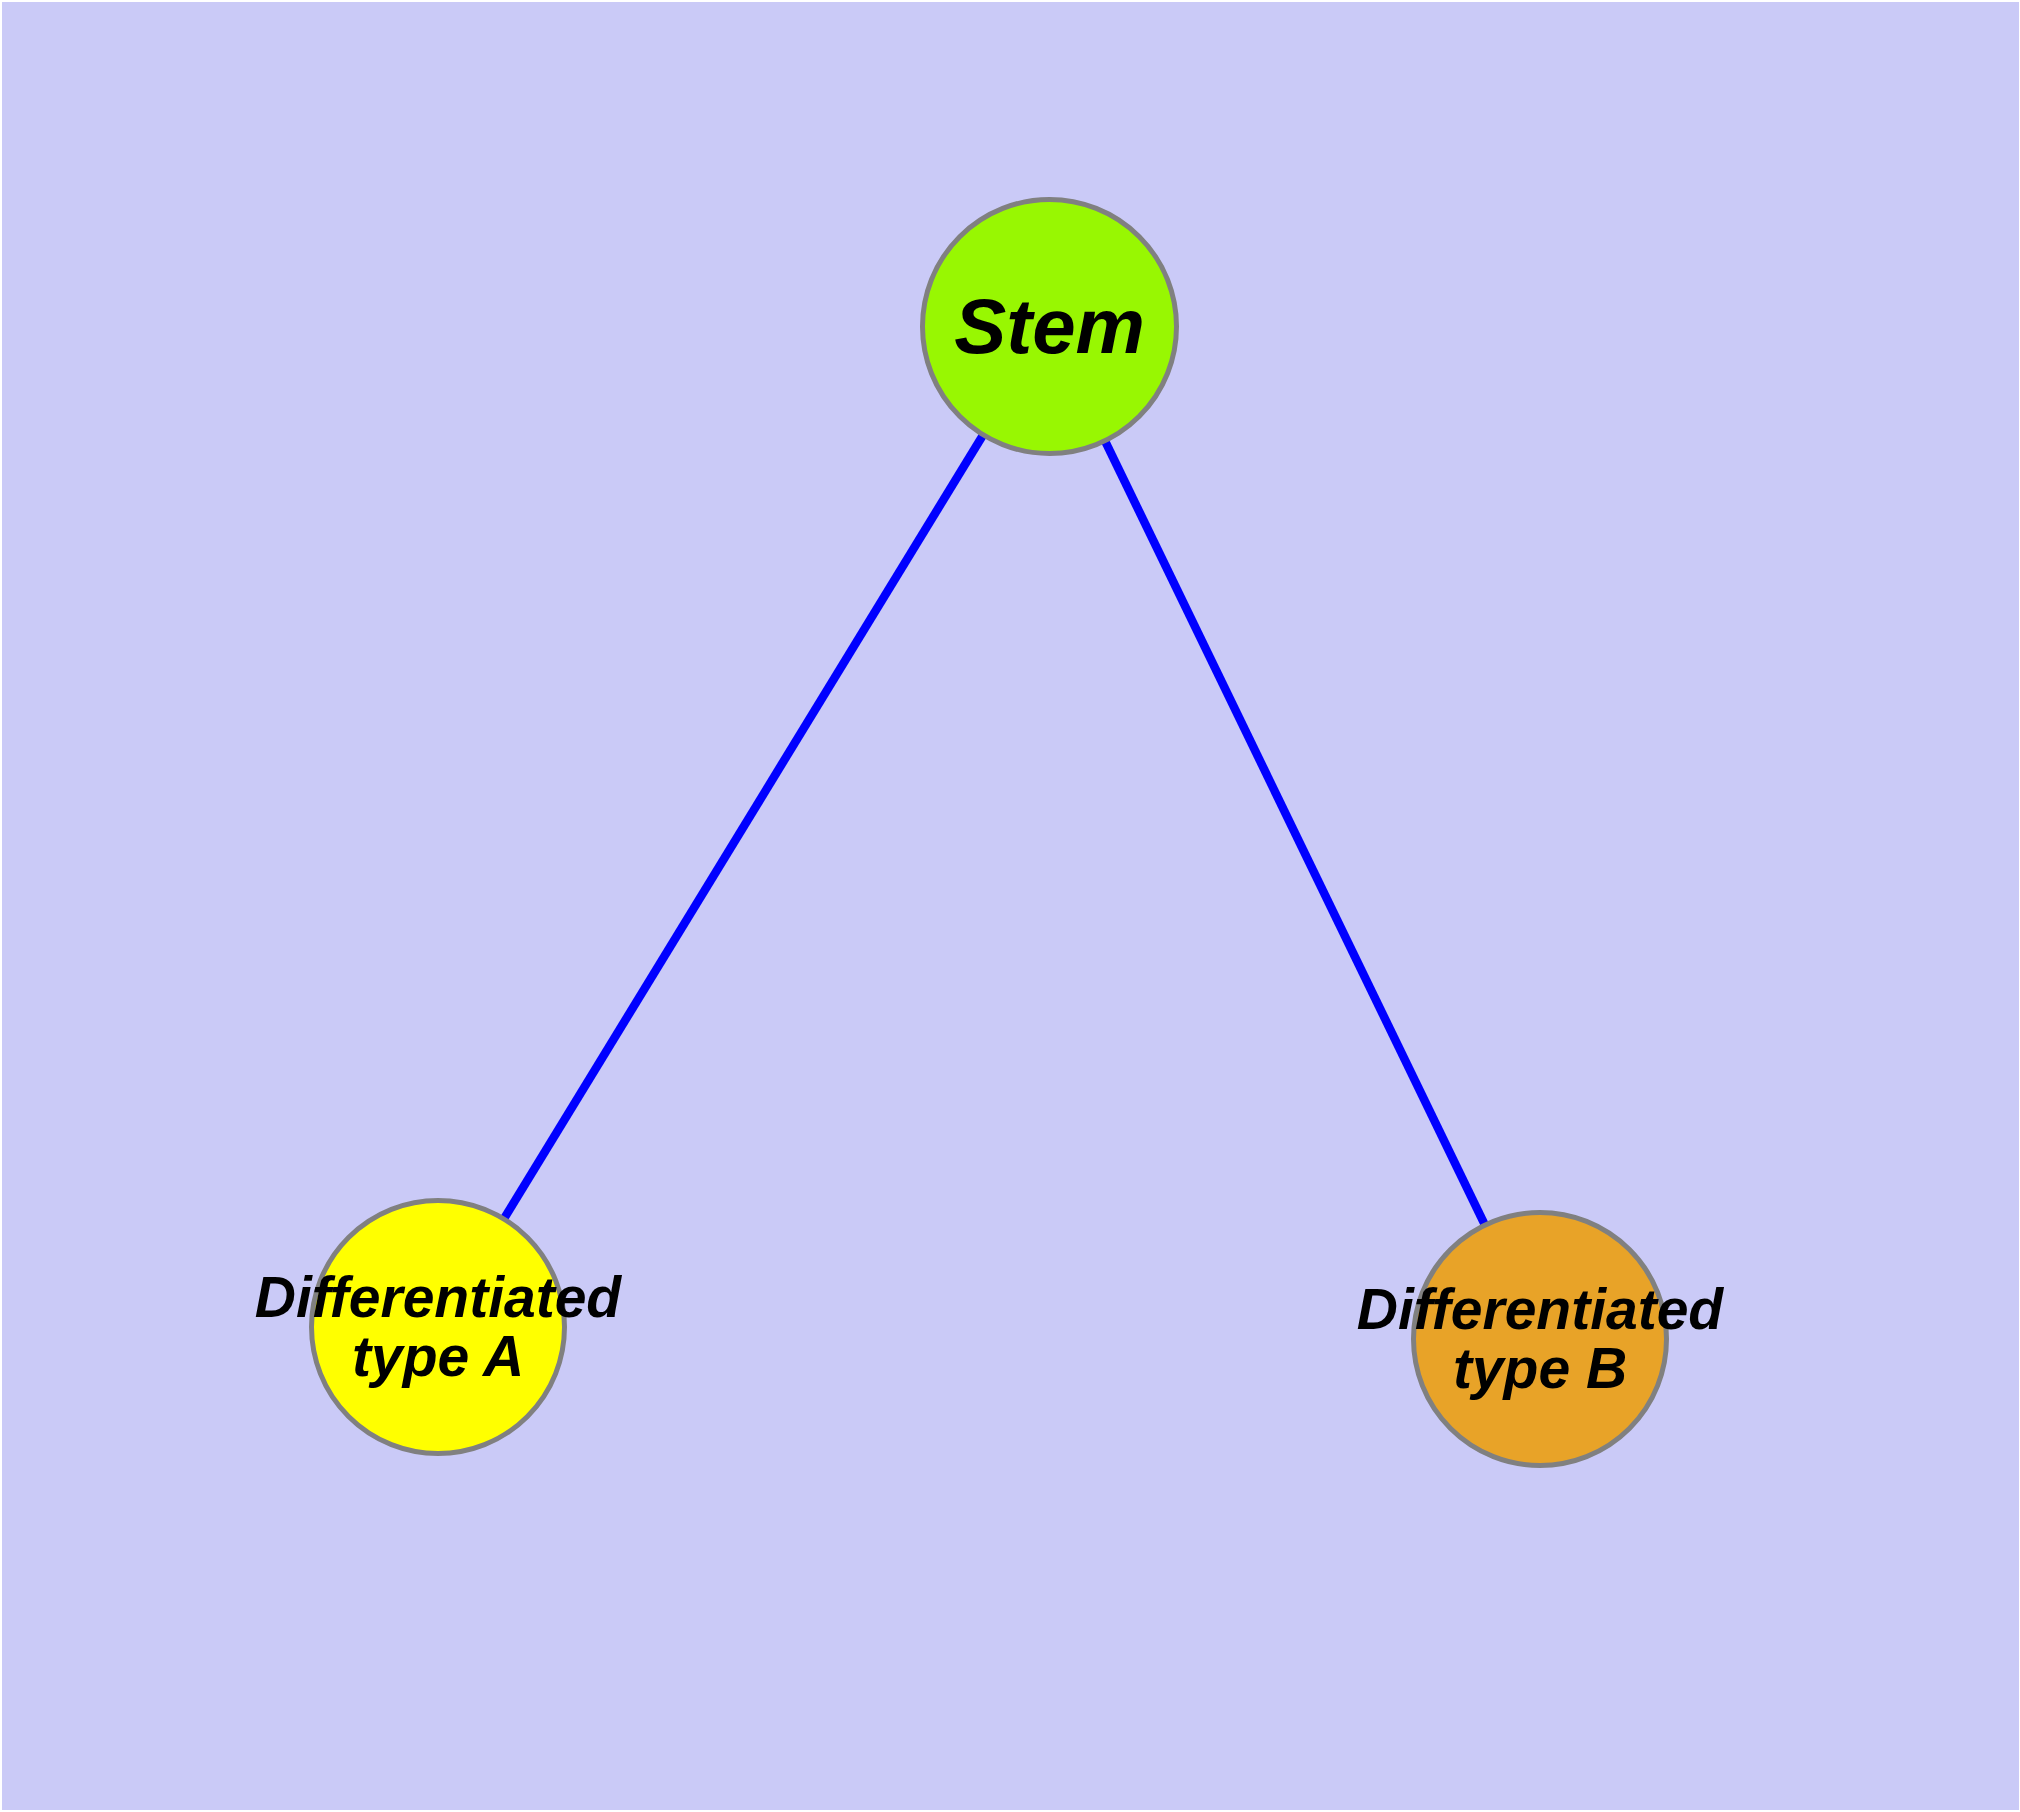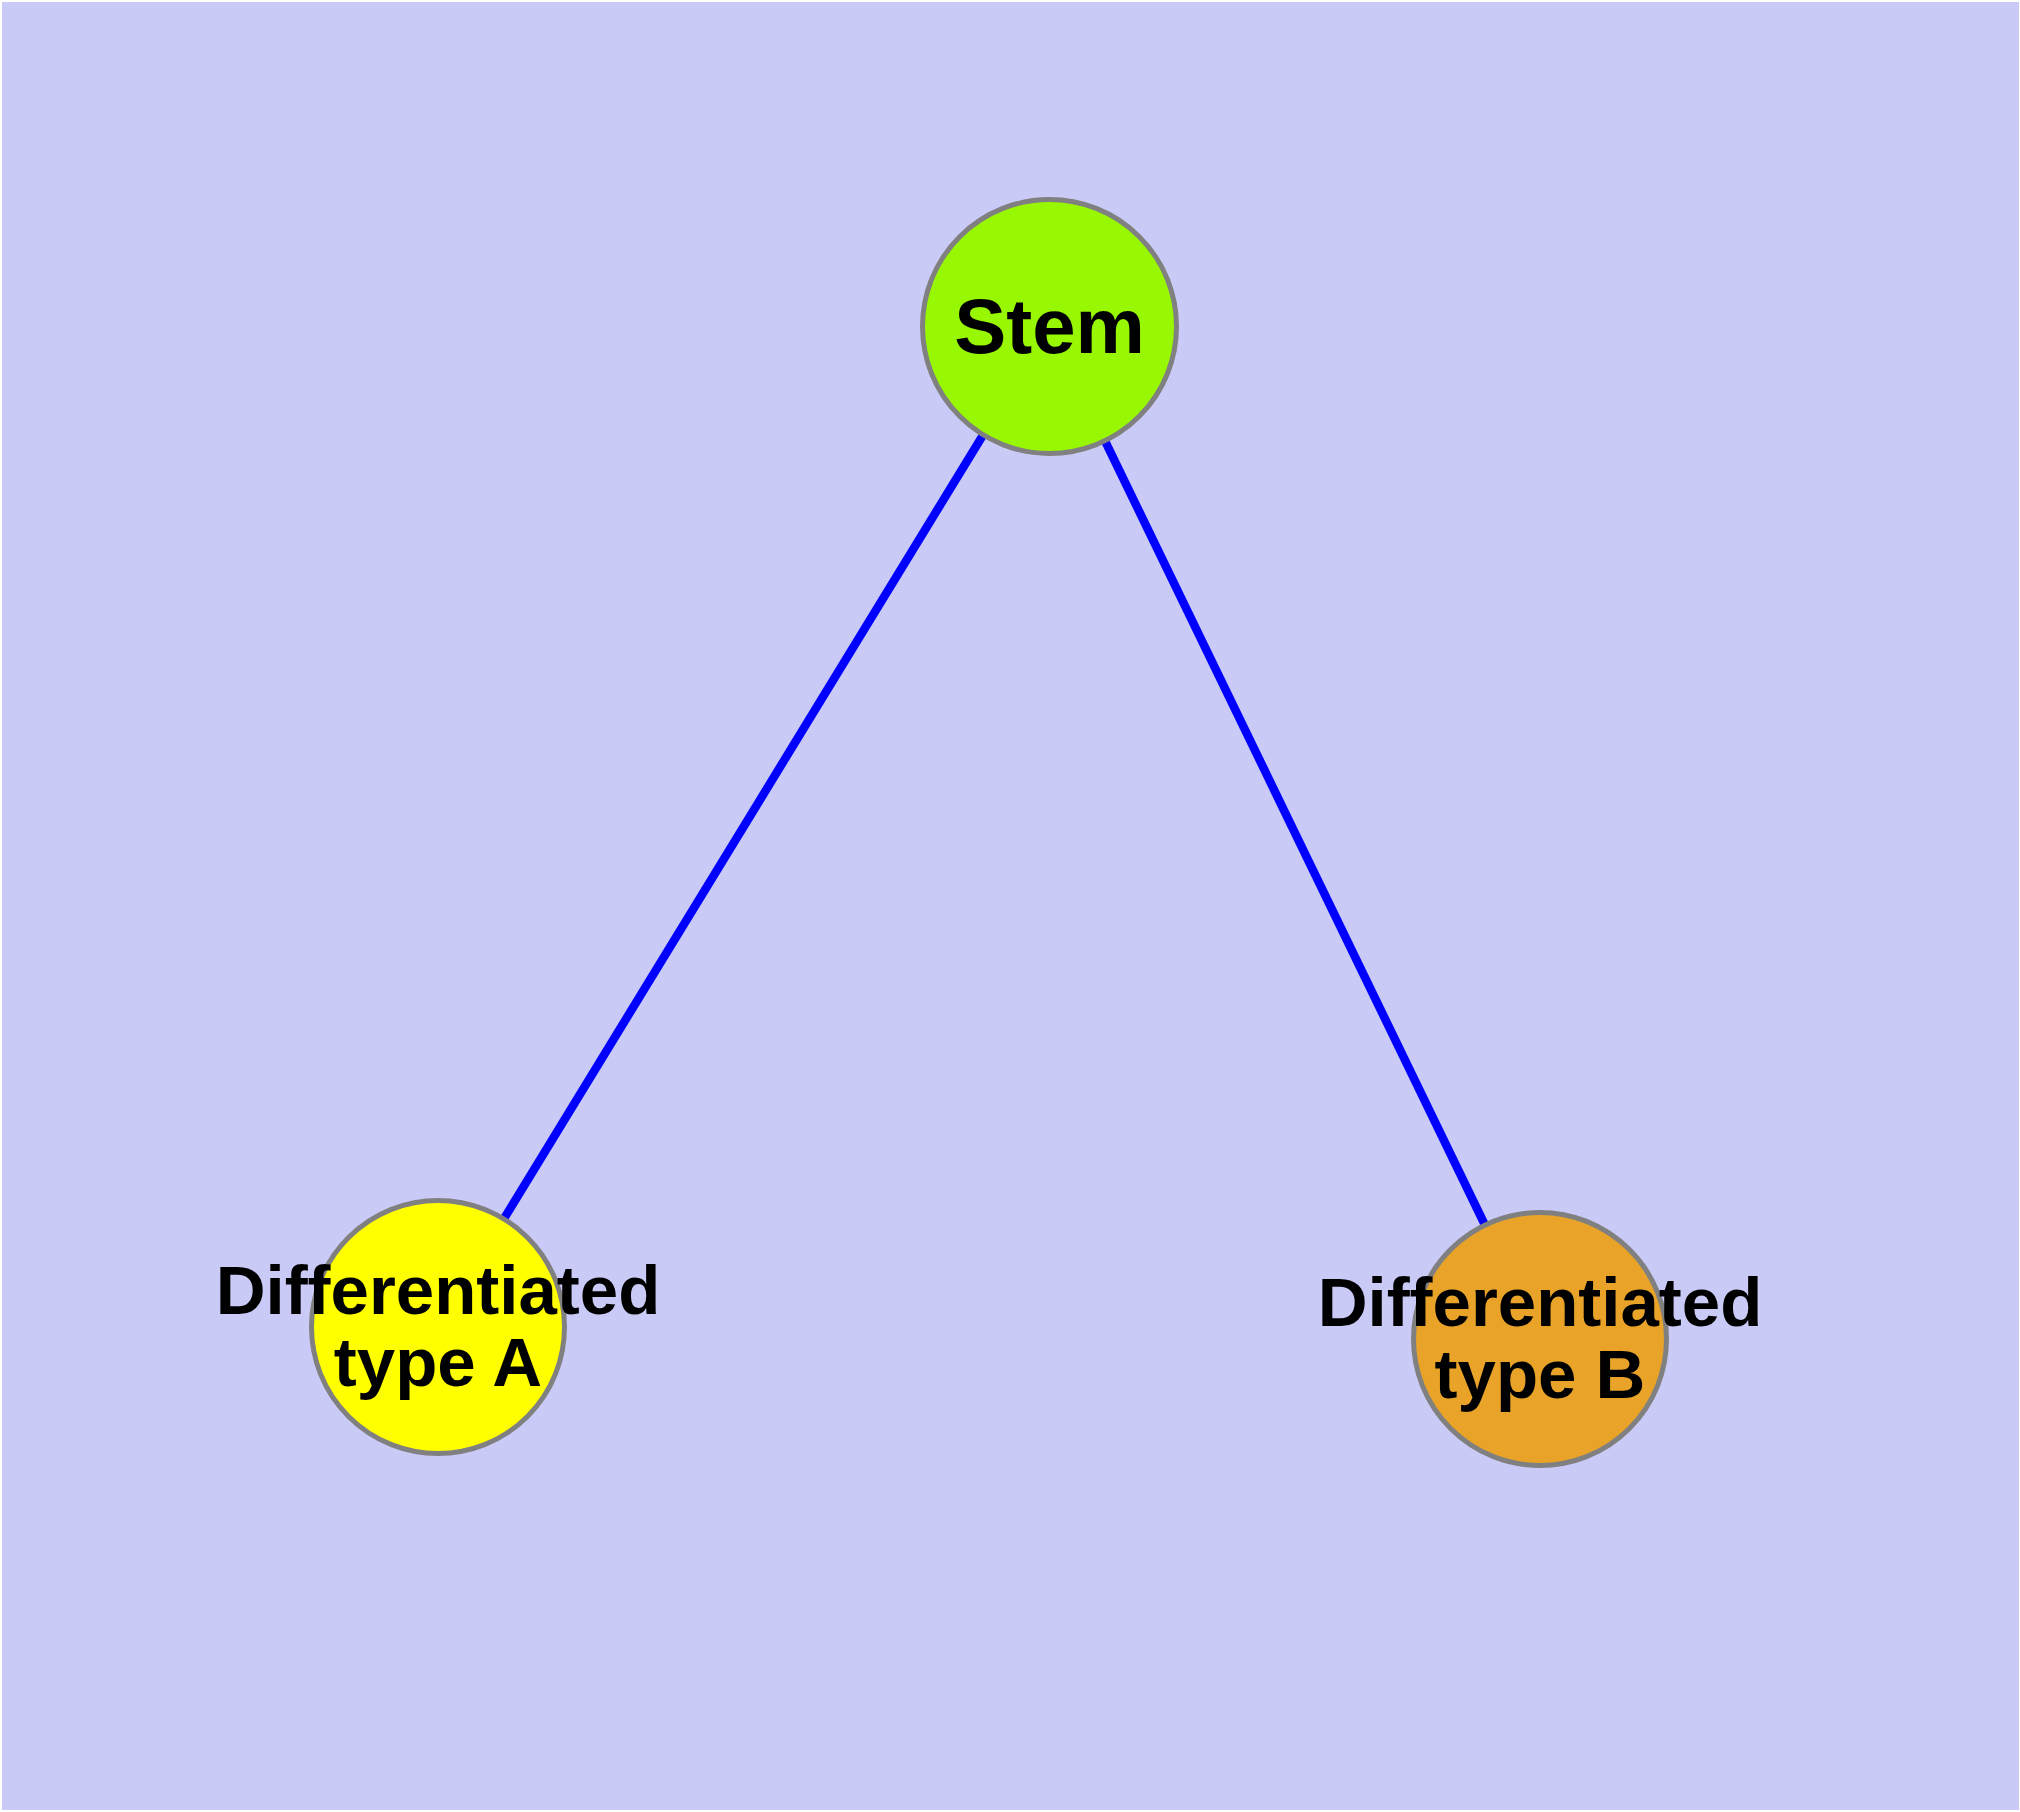--- a/index.html
+++ b/index.html
@@ -27,33 +27,34 @@
   }
   .node {
     position: absolute;
     box-sizing: border-box;
     border-style: solid;
     border-width: 5.1px;
     border-radius: 50%;
     display: flex;
     align-items: center;
     justify-content: center;
+    font-style: italic;
   }
   .node-label {
     flex: none;
     font-family: "Liberation Sans", sans-serif;
     font-weight: bold;
     white-space: pre-line;
     text-align: center;
     line-height: 1.04;
     pointer-events: none;
   }
   .node--stem .node-label { font-size: 78px; }
   .node--a .node-label,
-  .node--b .node-label { font-size: 69px; }
+  .node--b .node-label { font-size: 57px; }
   .canvas-frame {
     position: absolute;
     left: 0; top: 0; right: 0; bottom: 0;
     border: 2.5px solid #ffffff;
     pointer-events: none;
   }
 </style>
 </head>
 <body>
 

